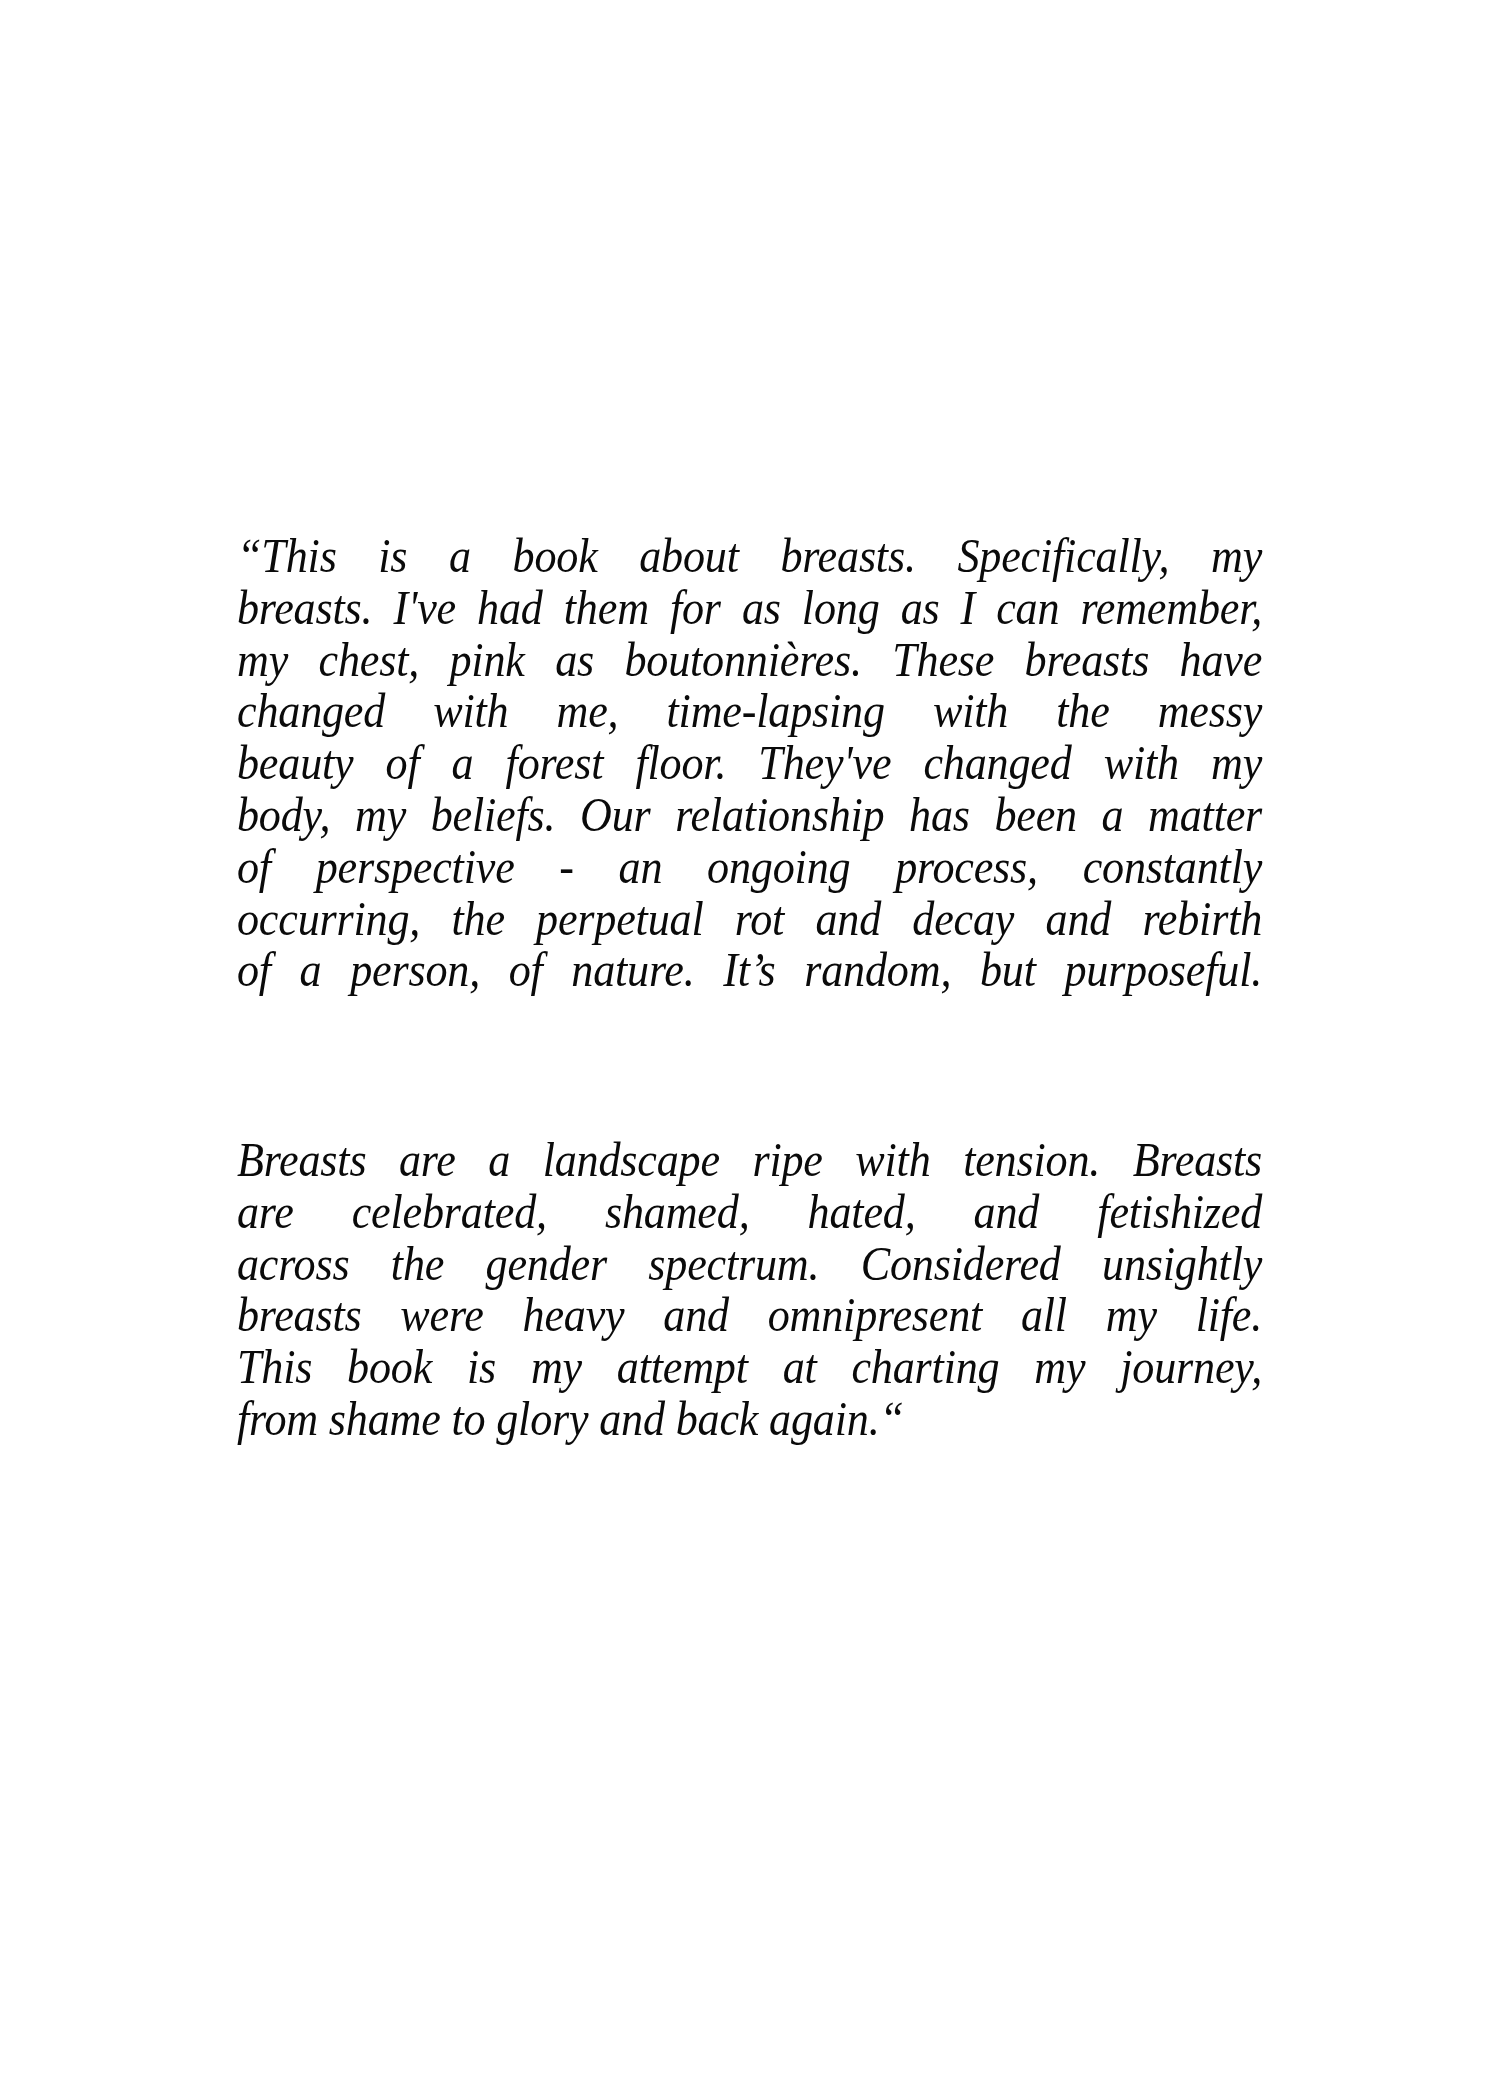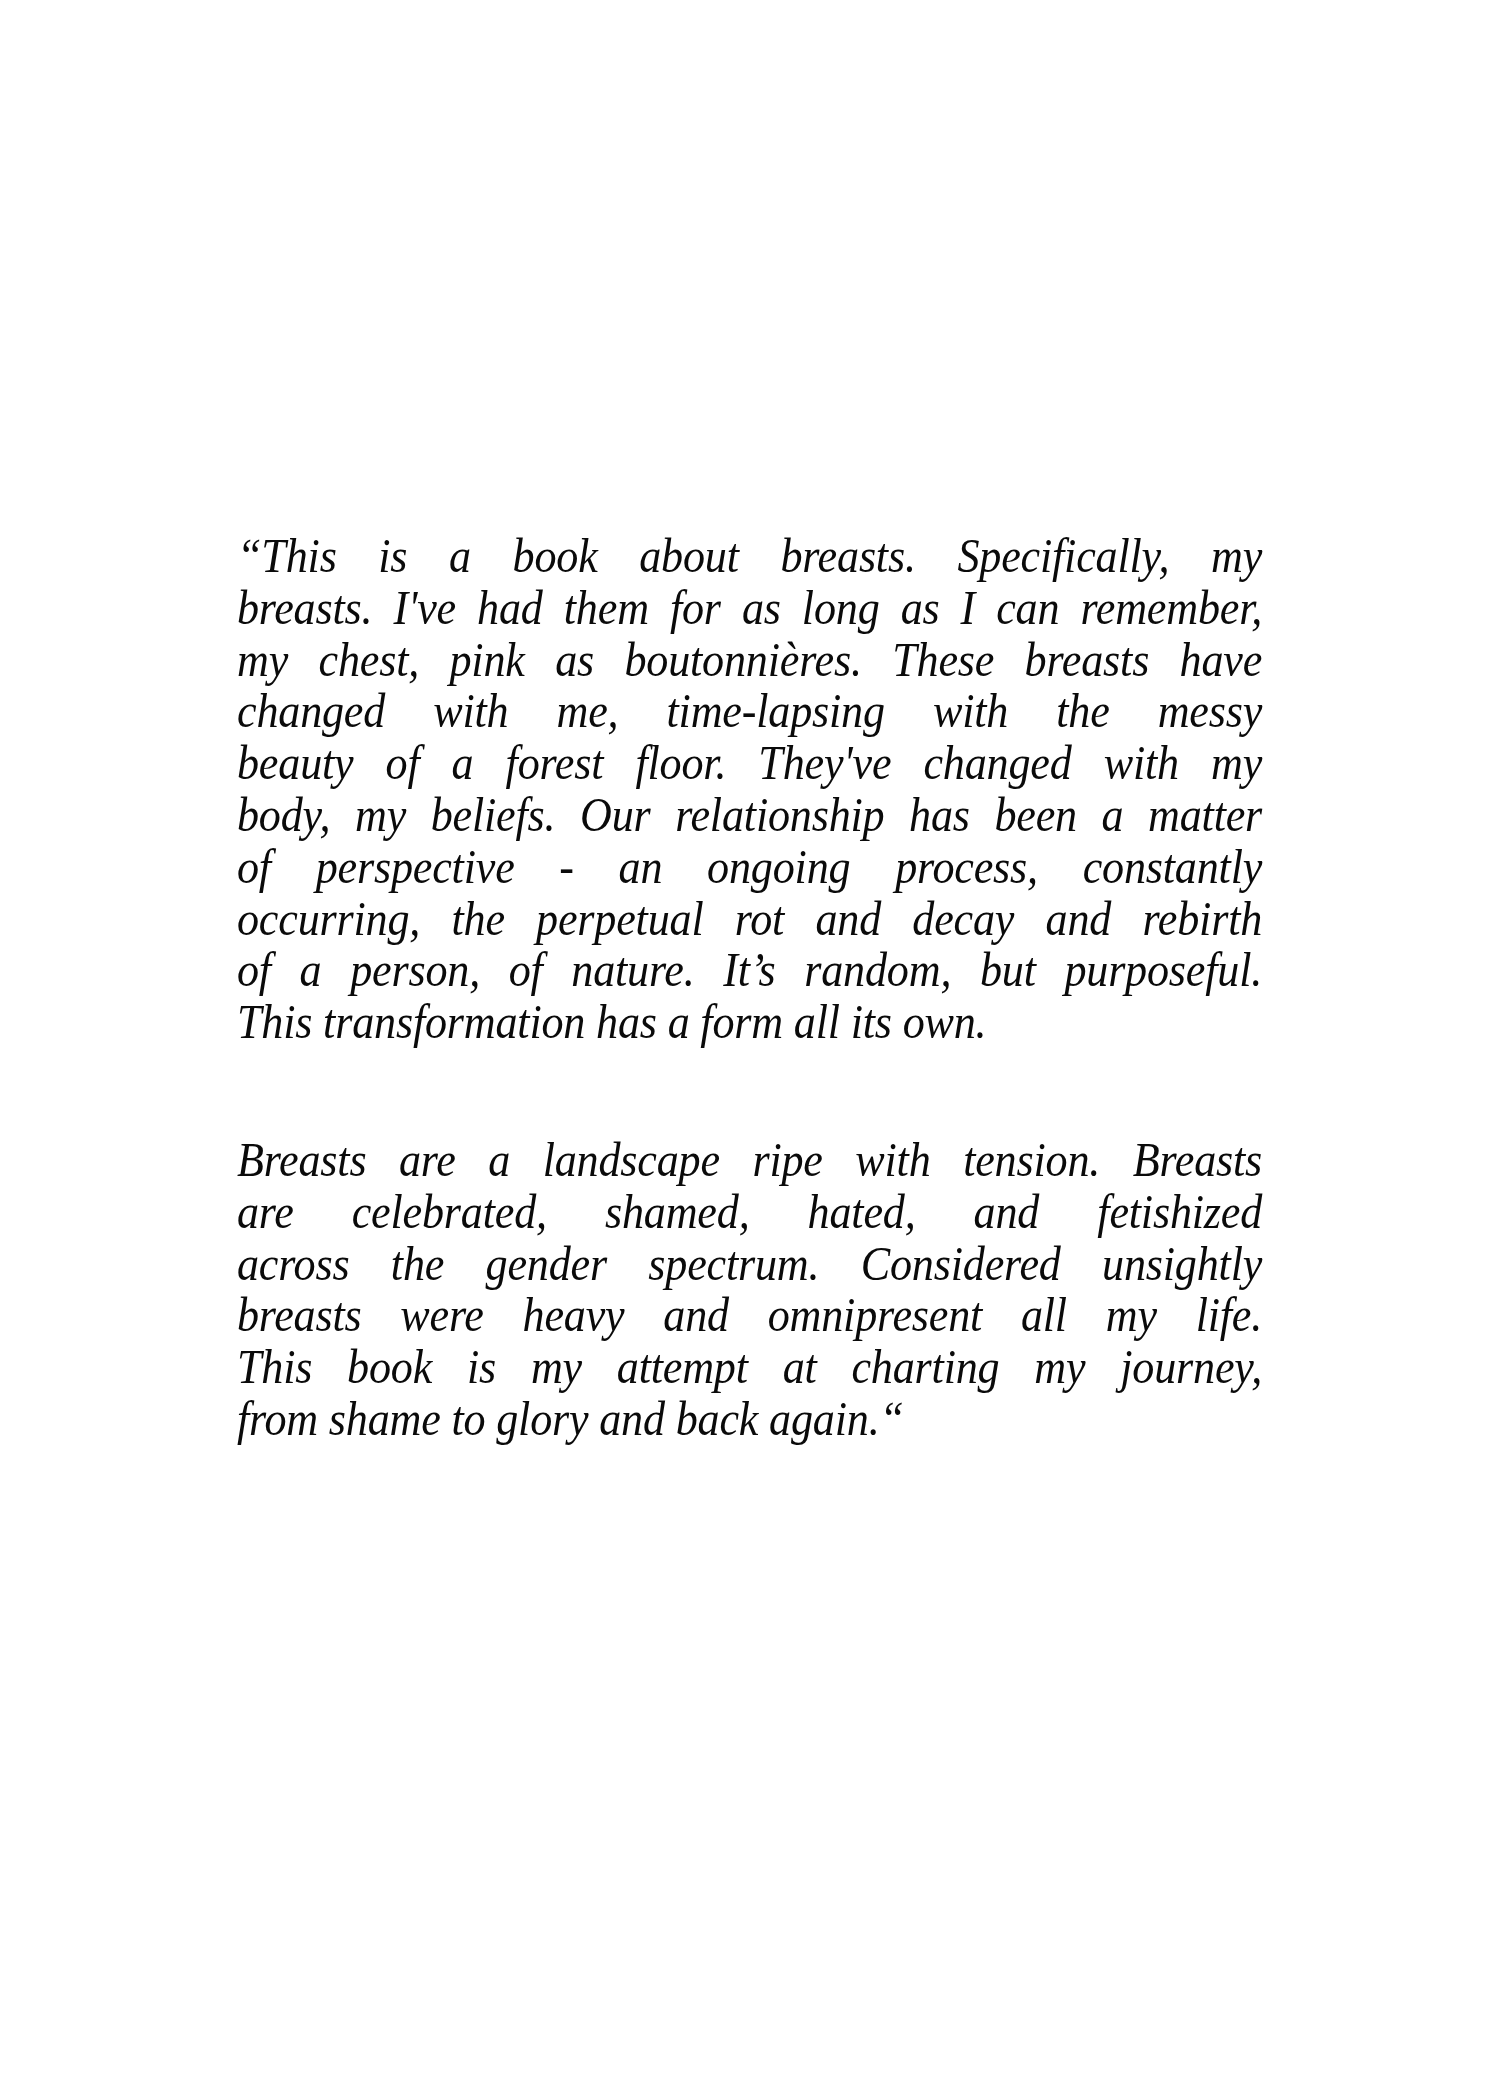--- a/index.html
+++ b/index.html
@@ -90,23 +90,20 @@
         </div>
       <div class="line">
           <div class="line-inner" style="white-space: normal; height: 51.8px; overflow: visible;">of perspective - an ongoing process, constantly</div>
         </div>
       <div class="line">
           <div class="line-inner" style="white-space: normal; height: 51.8px; overflow: visible;">occurring, the perpetual rot and decay and rebirth</div>
         </div>
       <div class="line">
           <div class="line-inner" style="white-space: normal; height: 51.8px; overflow: visible;">of a person, of nature. It’s random, but purposeful.</div>
         </div>
-      <div class="line last">
-          <div class="line-inner">This transformation has a form all its own.</div>
-        </div>
     </div>
 
     <div class="paragraph paragraph-2">
       <div class="line">
           <div class="line-inner" style="white-space: normal; height: 51.8px; overflow: visible;">Breasts are a landscape ripe with tension. Breasts</div>
         </div>
       <div class="line">
           <div class="line-inner" style="white-space: normal; height: 51.8px; overflow: visible;">are celebrated, shamed, hated, and fetishized</div>
         </div>
       <div class="line">

